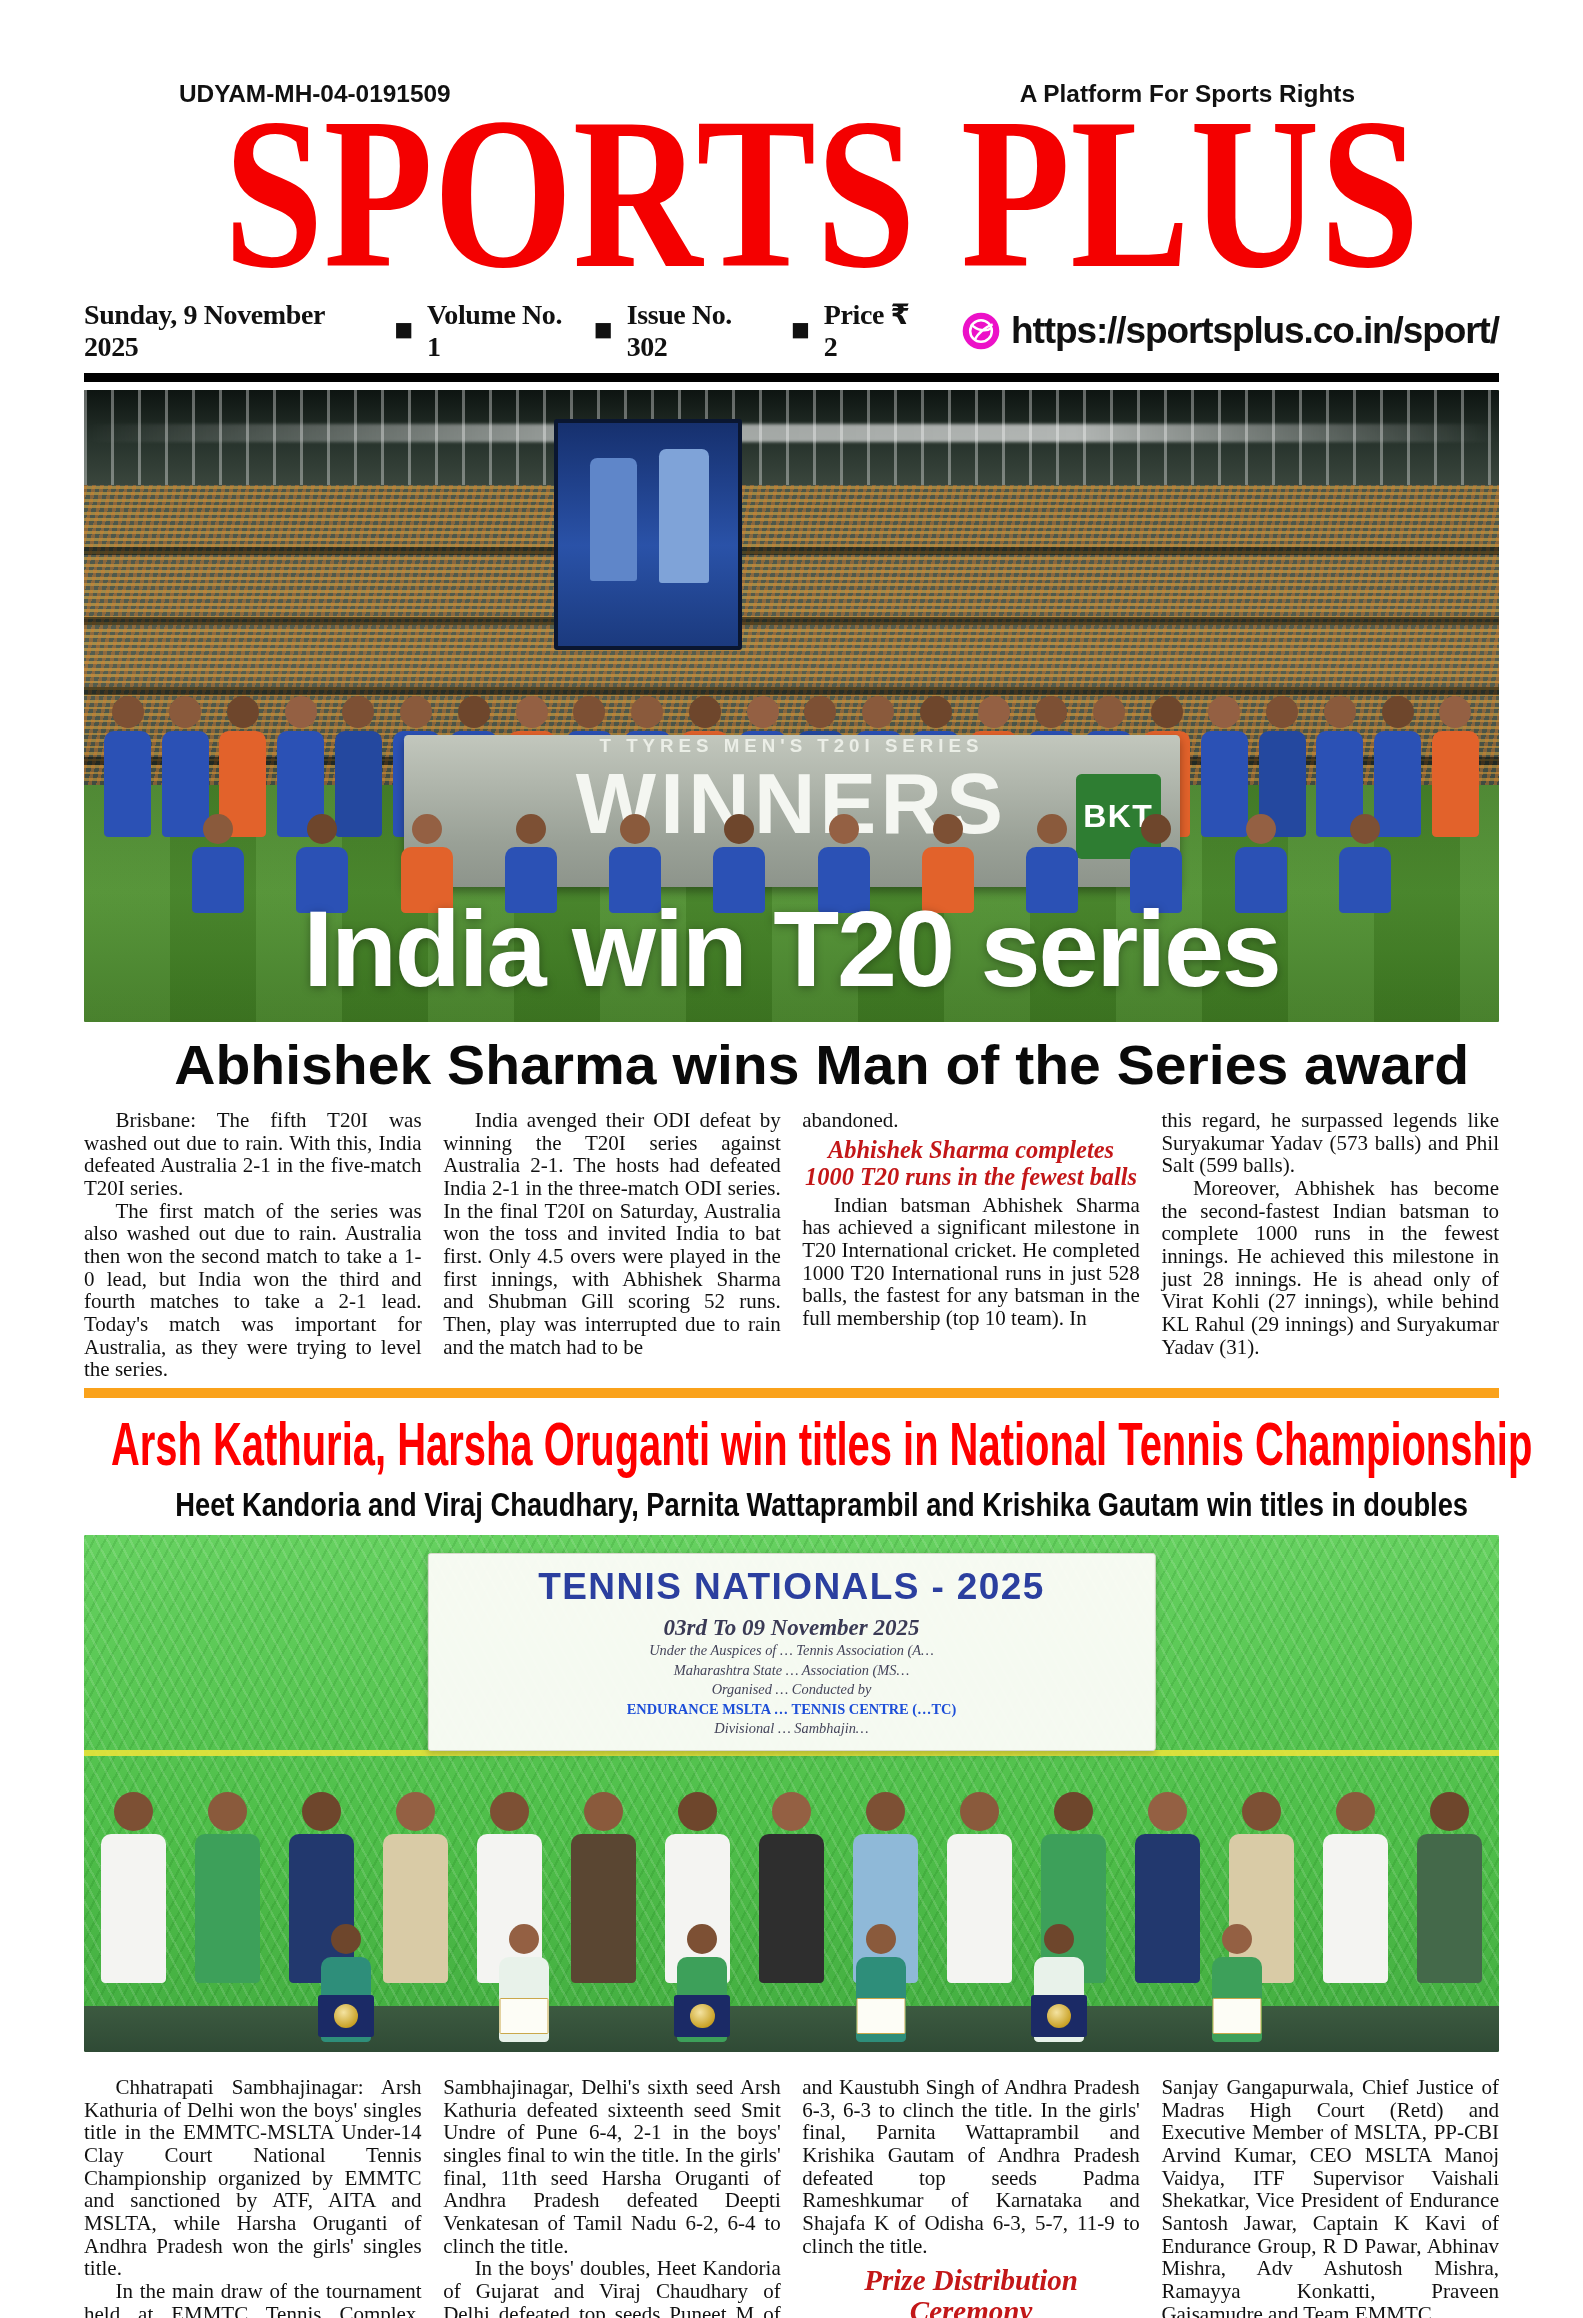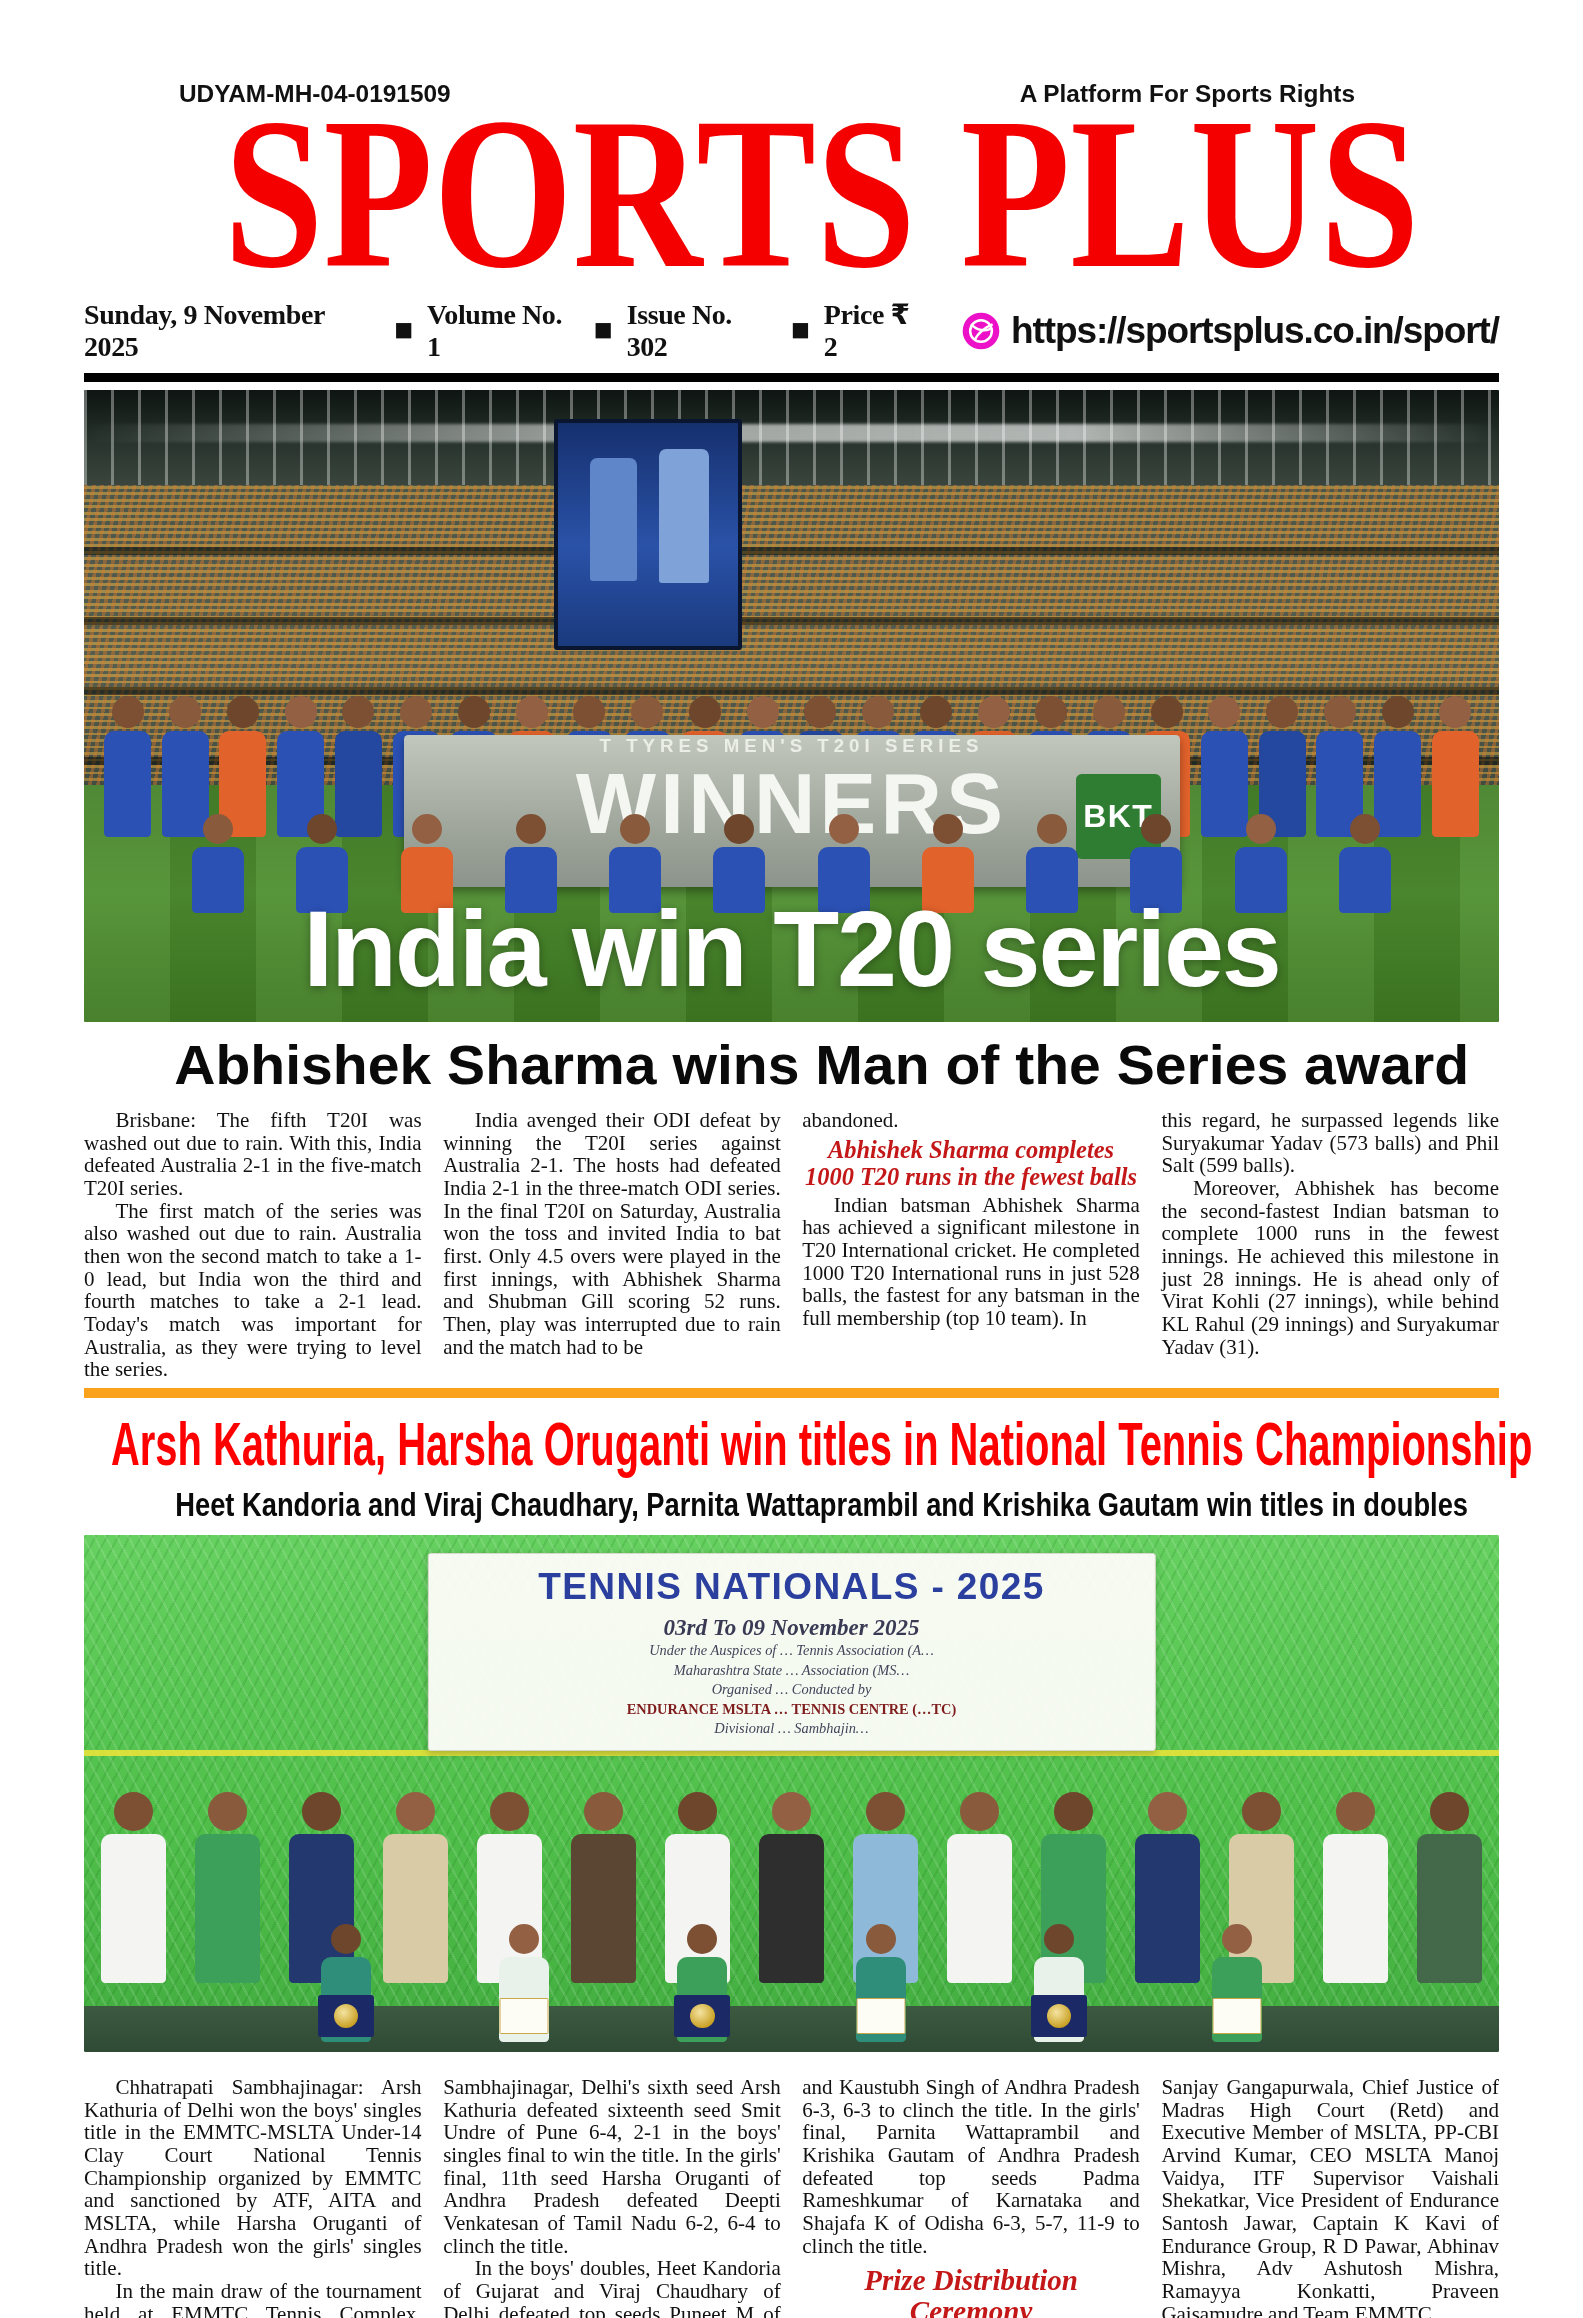--- a/index.html
+++ b/index.html
@@ -87,21 +87,21 @@
           repeating-linear-gradient(62deg, rgba(255,255,255,.12) 0 2.2px, rgba(255,255,255,0) 2.2px 10px),
           repeating-linear-gradient(-62deg, rgba(0,90,0,.12) 0 2.2px, rgba(0,90,0,0) 2.2px 10px),
           linear-gradient(180deg,#66d160 0%,#4fbf4a 55%,#43ad40 100%);}
   .tp-line{position:absolute;left:0;right:0;top:215px;height:6.5px;background:#e8e33a;opacity:.9;z-index:1;}
   .tp-banner{position:absolute;top:18.7px;left:50%;transform:translateX(-50%);width:689px;z-index:2;
         background:rgba(252,252,248,.96);border:1.4px solid #d8d8cc;border-radius:2.9px;
         padding:13px 18.7px 11.5px;text-align:center;box-shadow:0 2.9px 7.2px rgba(0,0,0,.2);}
   .tpb-title{font:700 37px/1.1 "Liberation Sans","DejaVu Sans",sans-serif;color:#2b3f9f;letter-spacing:1.4px;}
   .tpb-dates{margin-top:5.7px;font:700 italic 23px/1.2 "Liberation Serif","DejaVu Serif",serif;color:#3a3a55;text-align:center;}
   .tpb-line{font:italic 14.4px/1.35 "Liberation Serif","DejaVu Serif",serif;color:#44445a;}
-  .tpb-line.b{font-weight:700;font-style:normal;color:#7f1d1d;}
+  .tpb-line.b{font-weight:700;font-style:normal;color:#1d4ed8;}
   #tennis-adults{left:17px;right:17px;bottom:69px;z-index:3;}
   #tennis-kids{left:237px;right:237px;bottom:10px;z-index:4;}
   .cert{position:absolute;bottom:7.2px;left:50%;transform:translateX(-50%);width:47px;height:34px;
         background:#fdfdf6;border:1.4px solid #caa84a;border-radius:1.4px;}
   .plaque{position:absolute;bottom:4.3px;left:50%;transform:translateX(-50%);width:56px;height:42px;
         background:#1b2a66;border-radius:2.9px;
         display:flex;align-items:center;justify-content:center;}
   .plaque:before{content:"";width:24.4px;height:24.4px;border-radius:50%;
         background:radial-gradient(circle at 40% 35%,#f4e3a1,#caa227 70%,#9b7a14);}
   .court-strip{position:absolute;bottom:0;left:0;right:0;height:46px;z-index:2;

